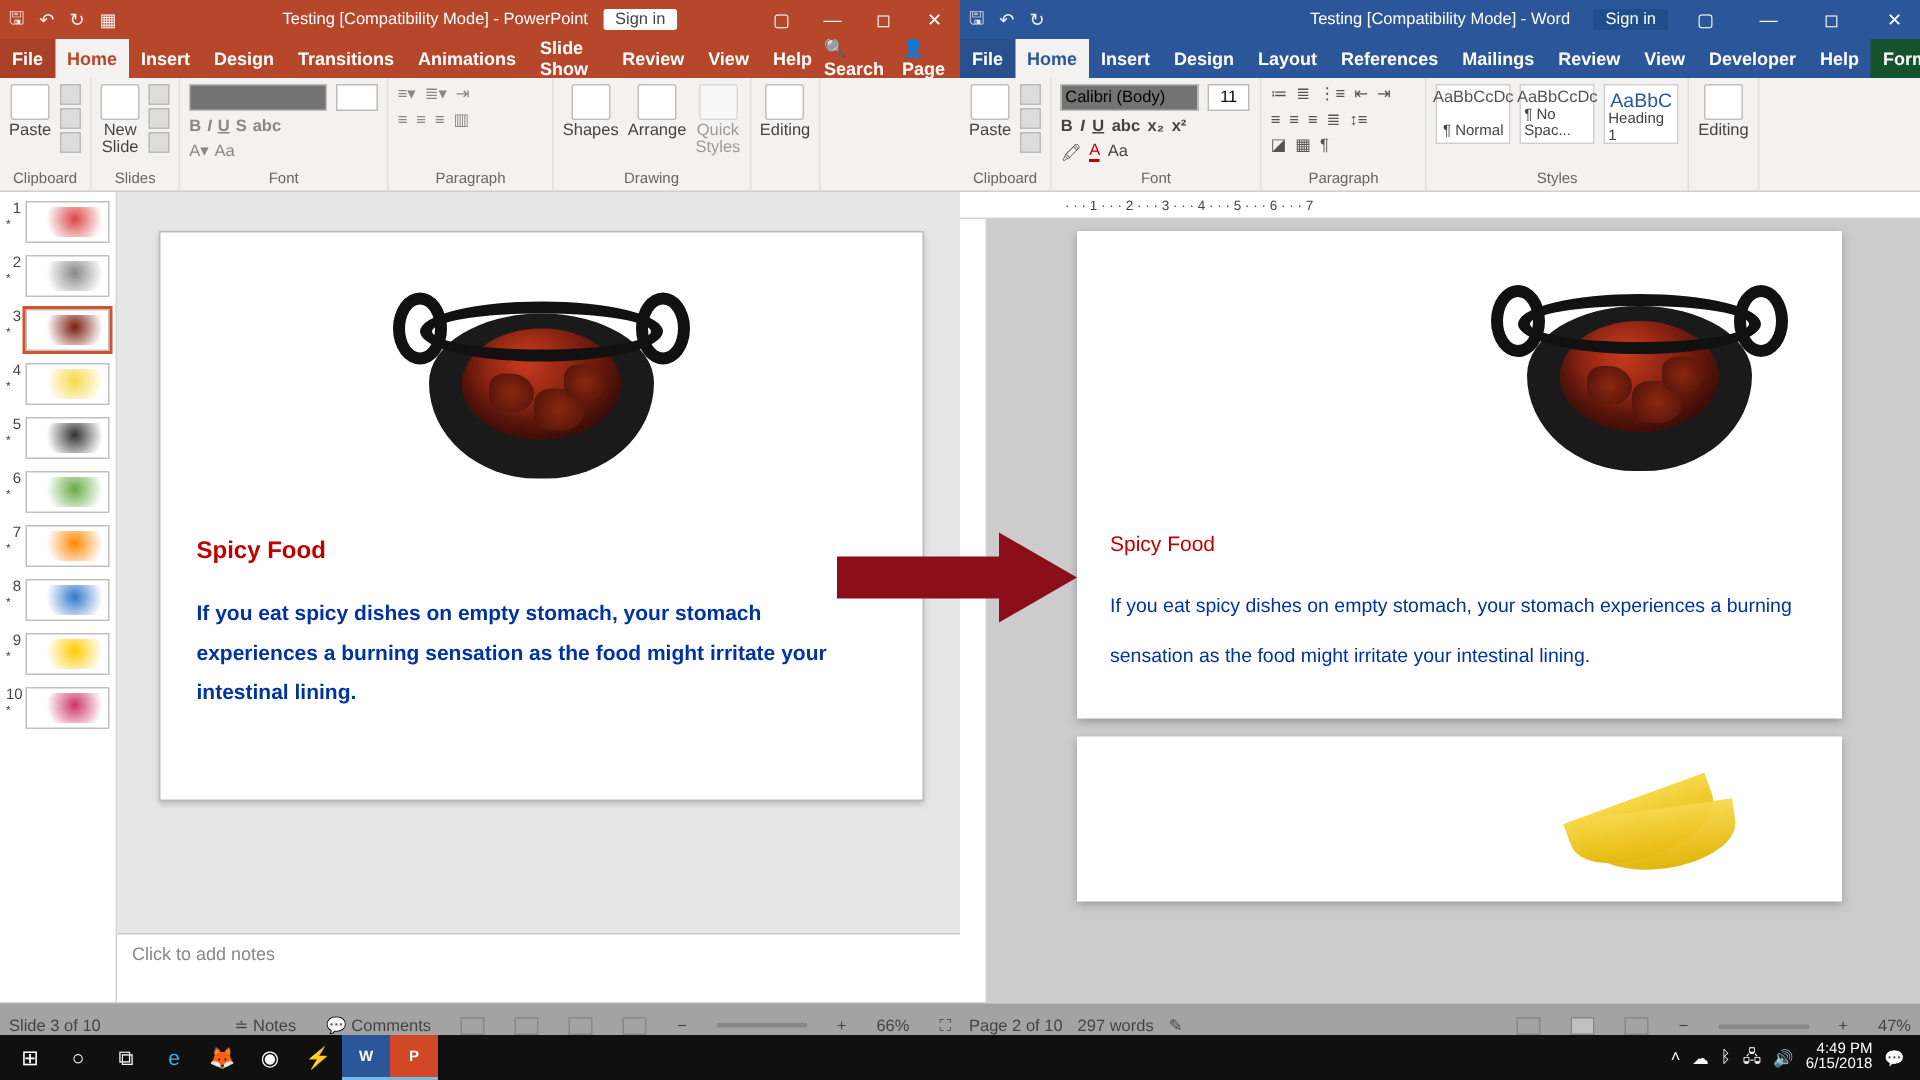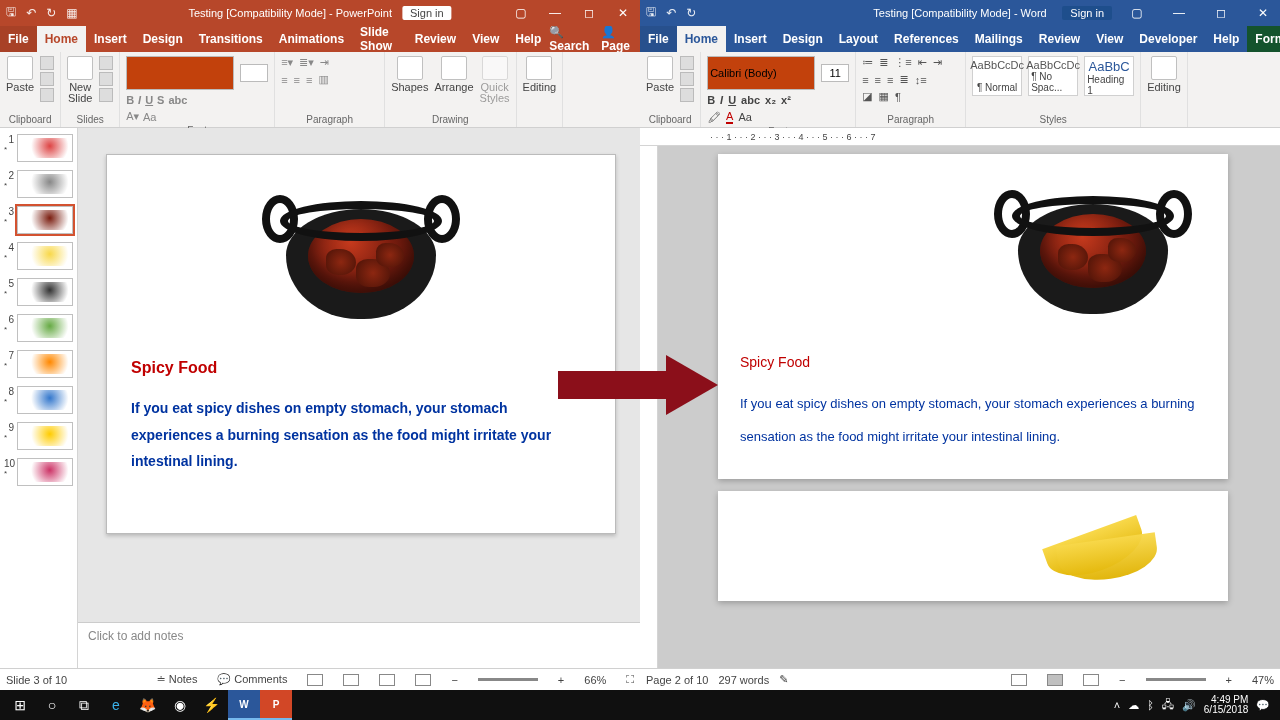--- a/index.html
+++ b/index.html
@@ -34,21 +34,21 @@
 
 .ribbon { height: 76px; background: #f3f2f1; border-bottom: 1px solid #d0d0d0; display: flex; font-size: 11px; color: #444; }
 .group { border-right: 1px solid #e0e0e0; padding: 4px 6px 2px 6px; display: flex; flex-direction: column; justify-content: space-between; }
 .group .ctrls { display: flex; align-items: flex-start; gap: 6px; flex: 1; }
 .bigbtn { display: flex; flex-direction: column; align-items: center; gap: 2px; text-align: center; font-size: 11px; line-height: 1; }
 .bigbtn .ico { width: 26px; height: 24px; border: 1px solid #c0c0c0; background: #fff; border-radius: 2px; }
 .grouplabel { text-align: center; font-size: 10px; color: #666; padding-top: 2px; }
 .minibtns { display: flex; flex-direction: column; gap: 2px; font-size: 11px; }
 .minirow { display: flex; gap: 6px; align-items: center; }
 .smico { width: 14px; height: 14px; background: #ddd; border: 1px solid #bbb; display: inline-block; }
-.fontname { width: 108px; height: 18px; border: 1px solid #bbb; background: #c2410c; font-size: 11px; padding: 16px 2px; }
+.fontname { width: 92px; height: 18px; border: 1px solid #bbb; background: #737373; font-size: 11px; padding: 0 2px; }
 .fontsize { width: 28px; height: 18px; border: 1px solid #bbb; background: #fff; font-size: 11px; text-align: center; }
 .stybox { width: 50px; height: 40px; border: 1px solid #d0d0d0; background: #fff; font-size: 10px; display: flex; flex-direction: column; align-items: center; justify-content: space-between; padding: 2px; }
 .stybox .samp { color: #555; font-size: 11px; }
 
 
 .work { flex: 1; display: flex; min-height: 0; background: #e6e6e6; }
 .pp .work { background: #e6e6e6; }
 .wd .work { background: #ccc; flex-direction: column; }
 
 .thumbs { width: 78px; background: #fff; border-right: 1px solid #d4d4d4; padding: 6px 4px; overflow: hidden; display: flex; flex-direction: column; gap: 8px; }
@@ -81,21 +81,21 @@
 .heading-red { color: #c00000; font-weight: bold; font-size: 16px; margin-top: 16px; }
 .body-blue { color: #0033a0; font-weight: 600; font-size: 14px; margin-top: 18px; line-height: 1.9; }
 .wd .body-blue { font-weight: 400; font-size: 13px; line-height: 2.5; }
 
 
 .arrow { position: absolute; left: 558px; top: 355px; z-index: 10; width: 180px; height: 60px; }
 .arrow .shaft { position: absolute; left: 0; top: 16px; width: 110px; height: 28px; background: #8b0f1a; }
 .arrow .head { position: absolute; left: 108px; top: 0; width: 0; height: 0; border-top: 30px solid transparent; border-bottom: 30px solid transparent; border-left: 52px solid #8b0f1a; }
 
 
-.status { height: 22px; background: #ffffff; border-top: 1px solid #d0d0d0; display: flex; align-items: center; font-size: 11px; color: #444; padding: 0 6px; gap: 10px; }
+.status { height: 22px; background: #a3a3a3; border-top: 1px solid #d0d0d0; display: flex; align-items: flex-end; font-size: 11px; color: #444; padding: 0 6px; gap: 10px; }
 .status .right { margin-left: auto; display: flex; gap: 20px; align-items: center; }
 .viewico { width: 16px; height: 12px; border: 1px solid #888; }
 
 
 .taskbar { height: 30px; background: #101010; display: flex; align-items: center; padding: 0 4px; color: #fff; font-size: 11px; }
 .taskbar .tb { width: 32px; height: 30px; display: flex; align-items: center; justify-content: center; font-size: 14px; }
 .taskbar .tb.active { border-bottom: 2px solid #76b9ed; }
 .tray { margin-left: auto; display: flex; align-items: center; gap: 8px; padding-right: 6px; }
 .clock { text-align: right; line-height: 1.05; font-size: 10px; }
 

